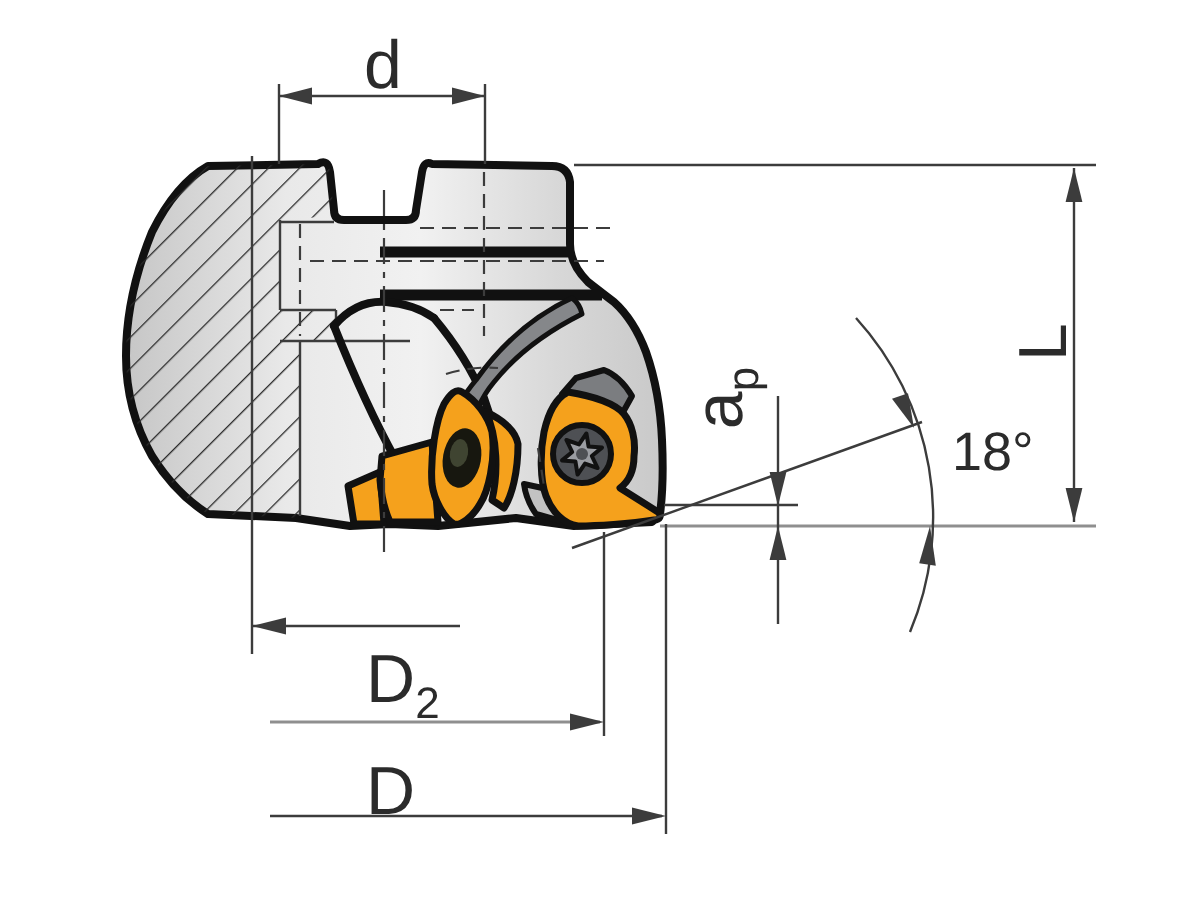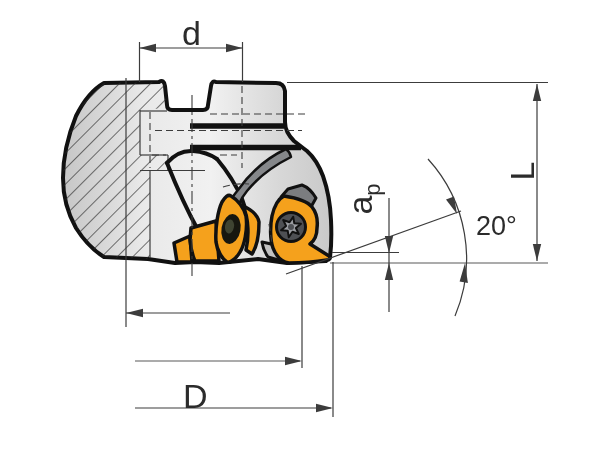--- a/index.html
+++ b/index.html
@@ -179,18 +179,19 @@
       <polygon class="arrow" points="333,408 316,403.8 316,412.2"></polygon>
     </g>
   </svg>
 
   <div class="lbl" style="left:182px;top:16px"><span>d</span></div>
 
   <div class="lbl rot" style="left:505px;top:153px;width:36px;height:36px"><span>L</span></div>
 
   <div class="lbl rot" style="left:336px;top:180px;width:52px;height:38px"><span>a</span><sub class="sub">p</sub></div>
 
-  <div class="lbl small" style="left:476px;top:213px"><span>20°</span></div>
+  <div class="lbl small" style="left:476px;top:213px"><span>18°</span></div>
 
 
+  <div class="lbl" style="left:183px;top:323px"><span>D</span><sub class="sub">2</sub></div>
 
   <div class="lbl" style="left:183px;top:379px"><span>D</span></div>
 </div>
 
 </body></html>

